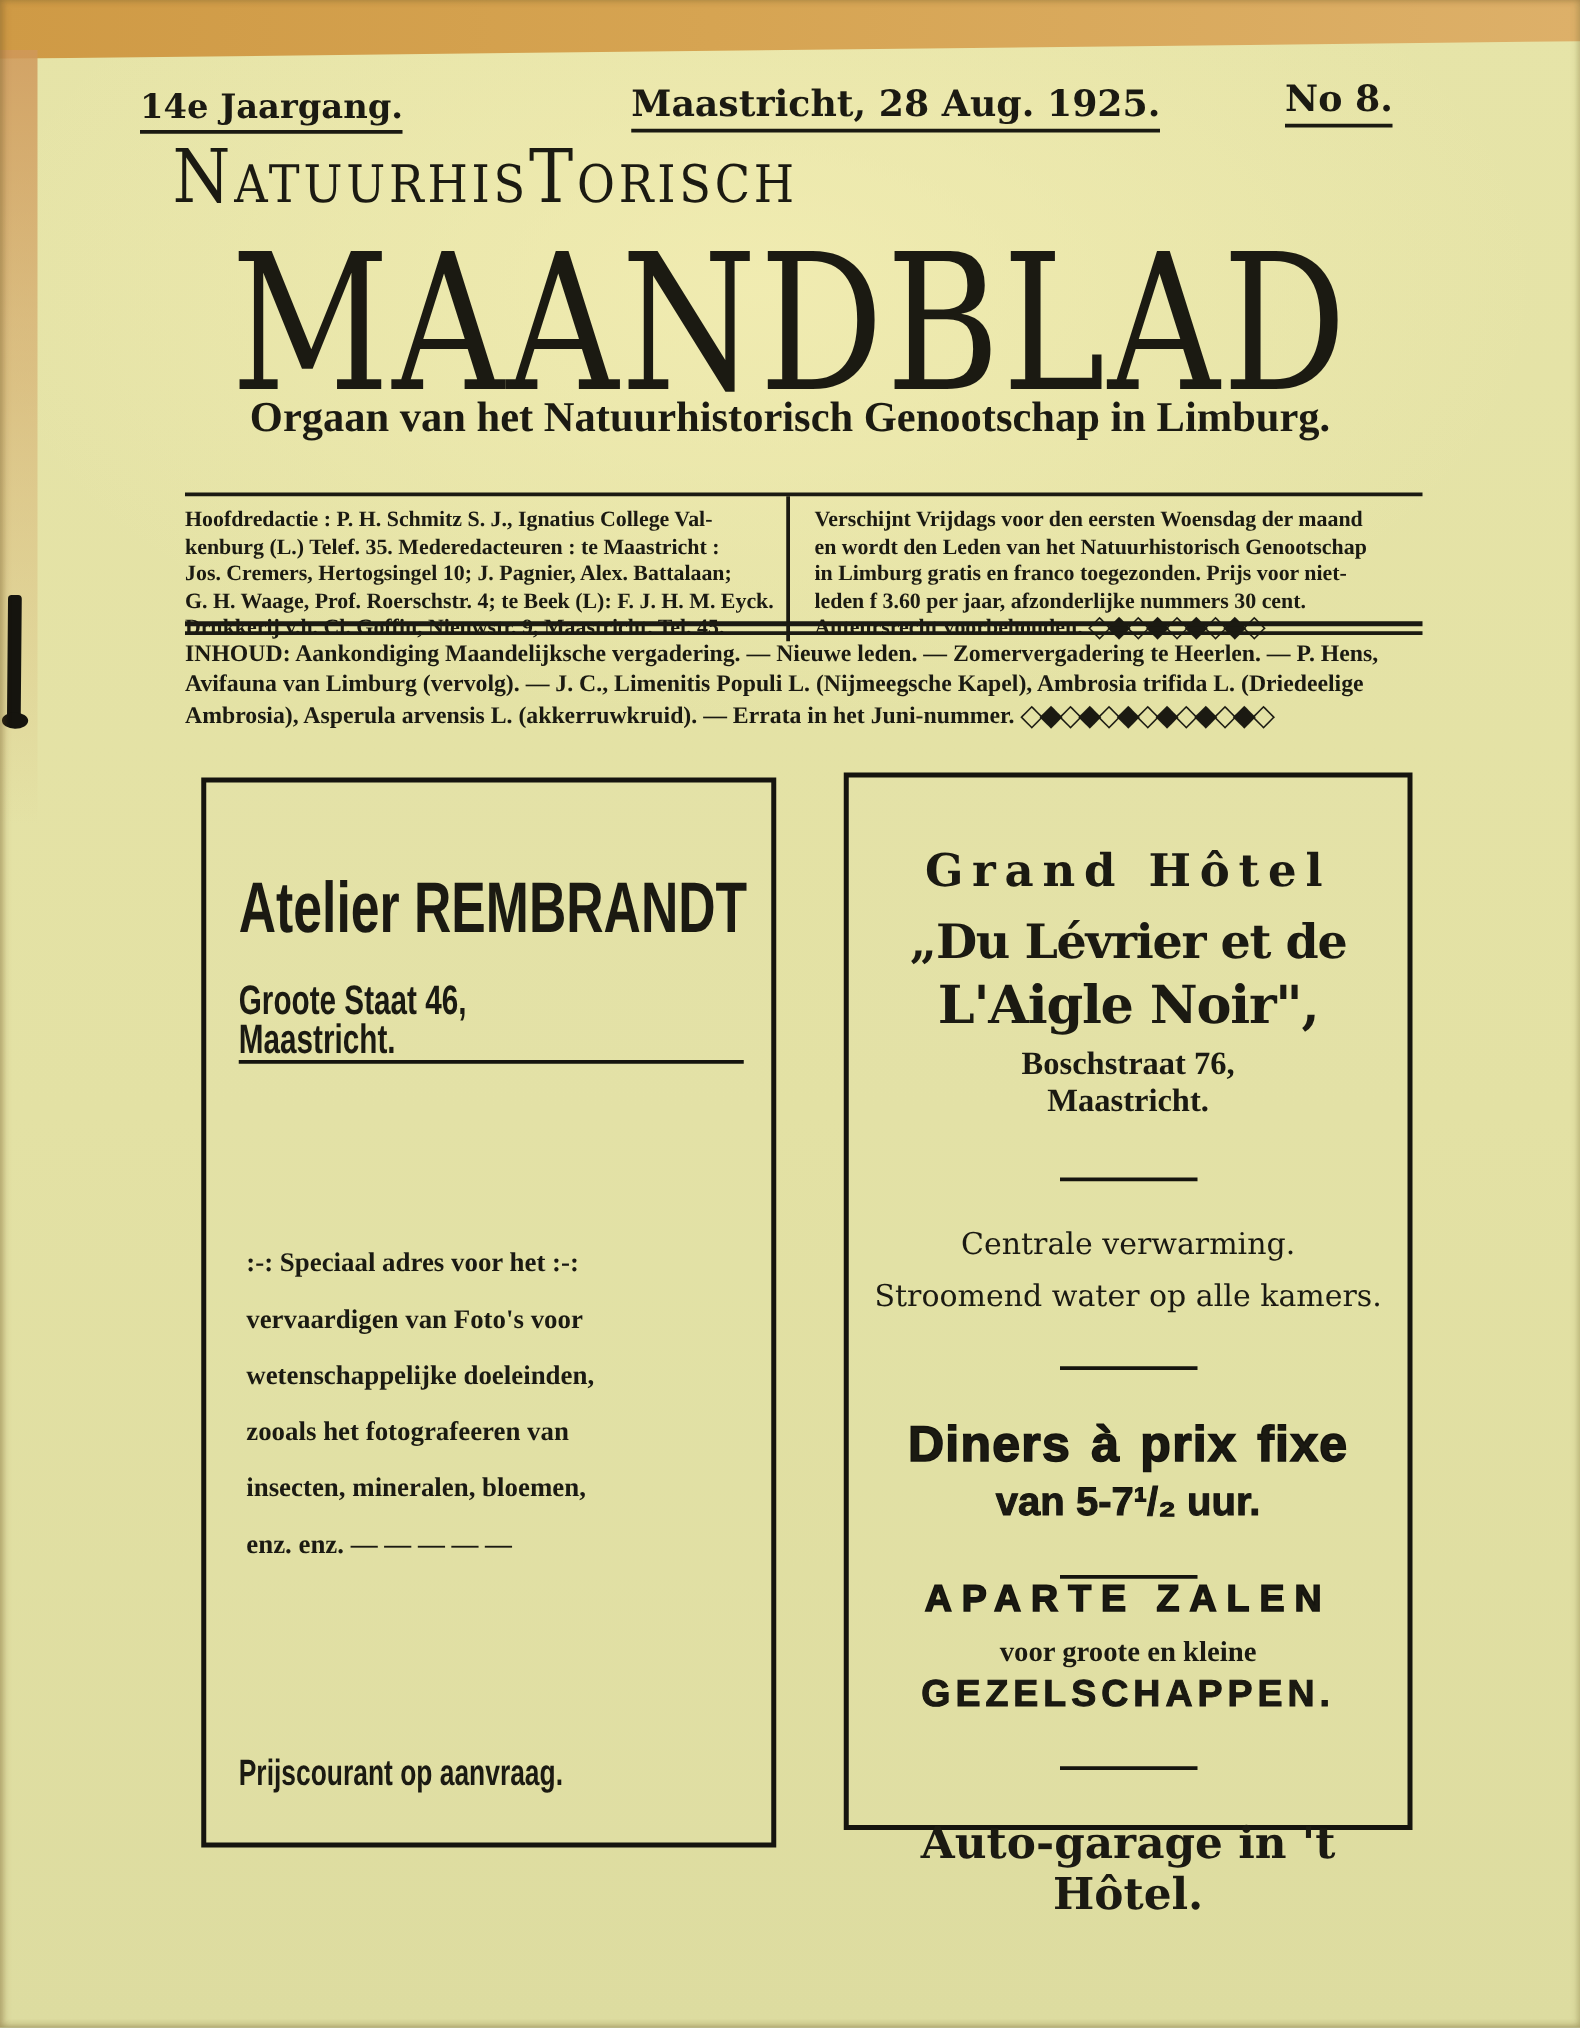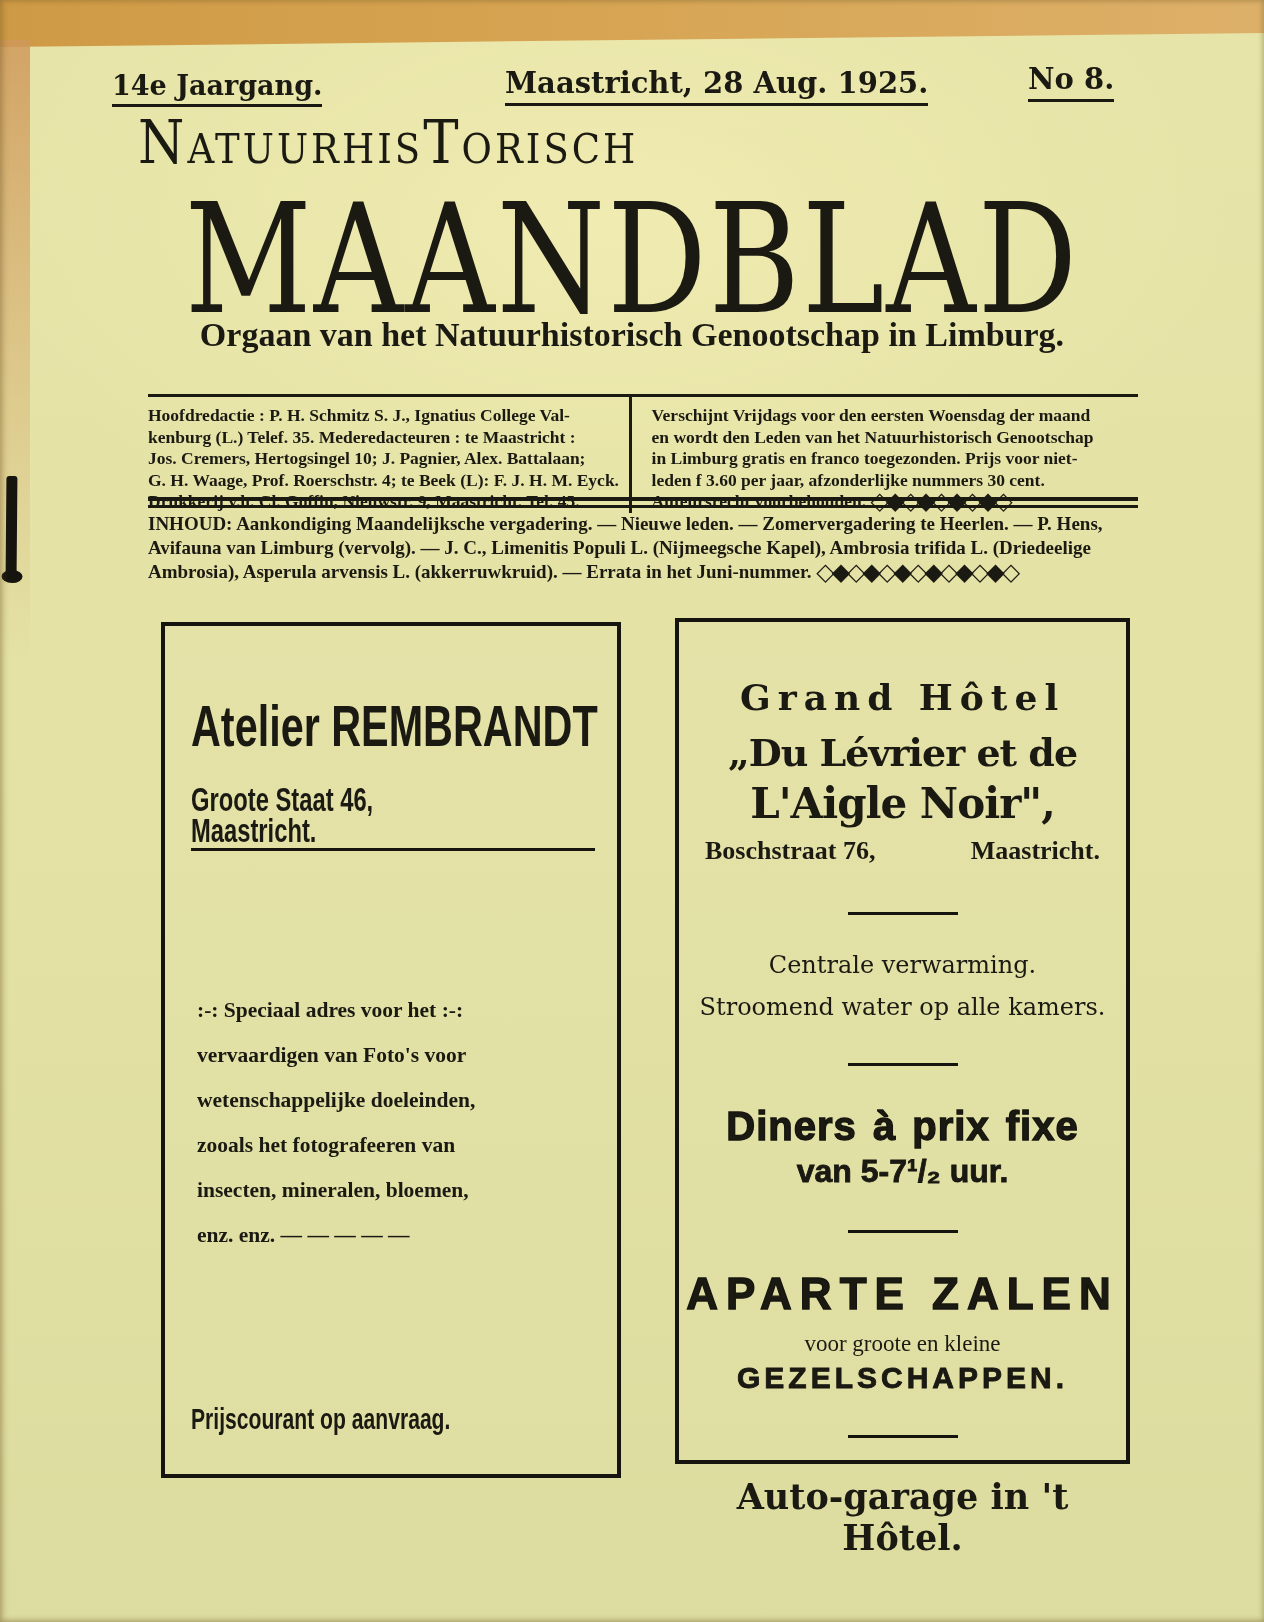--- a/index.html
+++ b/index.html
@@ -59,29 +59,29 @@
   .al-rule{position:absolute;left:26px;right:22px;top:222px;height:3px;background:#15140e;}
   .al-body{position:absolute;left:32px;top:362px;font-family:"Liberation Serif",serif;font-weight:bold;font-size:21.5px;line-height:45px;white-space:nowrap;}
   .al-footer{position:absolute;left:26px;top:776px;font-size:24px;}
 
   .thick{-webkit-text-stroke:1.3px #15140e;}
   .thin-stroke{-webkit-text-stroke:.8px #15140e;}
 
   .ar-kicker{margin-top:54px;font-size:36px;font-weight:bold;letter-spacing:7px;}
   .ar-name1{margin-top:10px;font-size:38px;font-weight:bold;letter-spacing:-1px;line-height:50px;}
   .ar-name2{font-size:42px;font-weight:bold;letter-spacing:-1px;line-height:52px;}
-  .ar-addr{margin:6px 26px 0 26px;display:flex;justify-content:space-between;font-size:26px;font-weight:bold;font-family:"Liberation Serif",serif;}
+  .ar-addr{margin:6px 26px 0 26px;display:flex;justify-content:space-between;font-size:26px;font-weight:bold;font-family:"Liberation Serif",serif;flex-direction:column;}
   .ar-rule{width:110px;height:3px;background:#15140e;margin:0 auto;}
   .r1{margin-top:46px;} .r2{margin-top:42px;} .r3{margin-top:40px;} .r4{margin-top:40px;}
   .ar-feat1{margin-top:36px;font-size:24px;}
   .ar-feat2{margin-top:14px;font-size:24px;}
   .ar-diners{margin-top:38px;font-size:40px;letter-spacing:1px;word-spacing:4px;}
   .ar-diners-sub{margin-top:4px;font-size:32px;}
-  .ar-zalen{margin-top:36px;font-size:44px;letter-spacing:8px;}
-  .ar-zalen-sub{margin-top:12px;font-size:23px;font-weight:normal;font-family:"Liberation Serif",serif;}
+  .ar-zalen{font-size:30px;letter-spacing:8px;}
+  .ar-zalen-sub{margin-top:12px;font-size:23px;font-weight:bold;font-family:"Liberation Serif",serif;}
   .ar-zalen-bold{margin-top:4px;font-size:30px;letter-spacing:4px;}
   .ar-garage{margin-top:38px;font-size:35px;font-weight:bold;}
 </style>
 </head>
 <body>
 
 <div class="page">
 
   <div class="top-band"></div>
   <div class="left-strip"></div>

